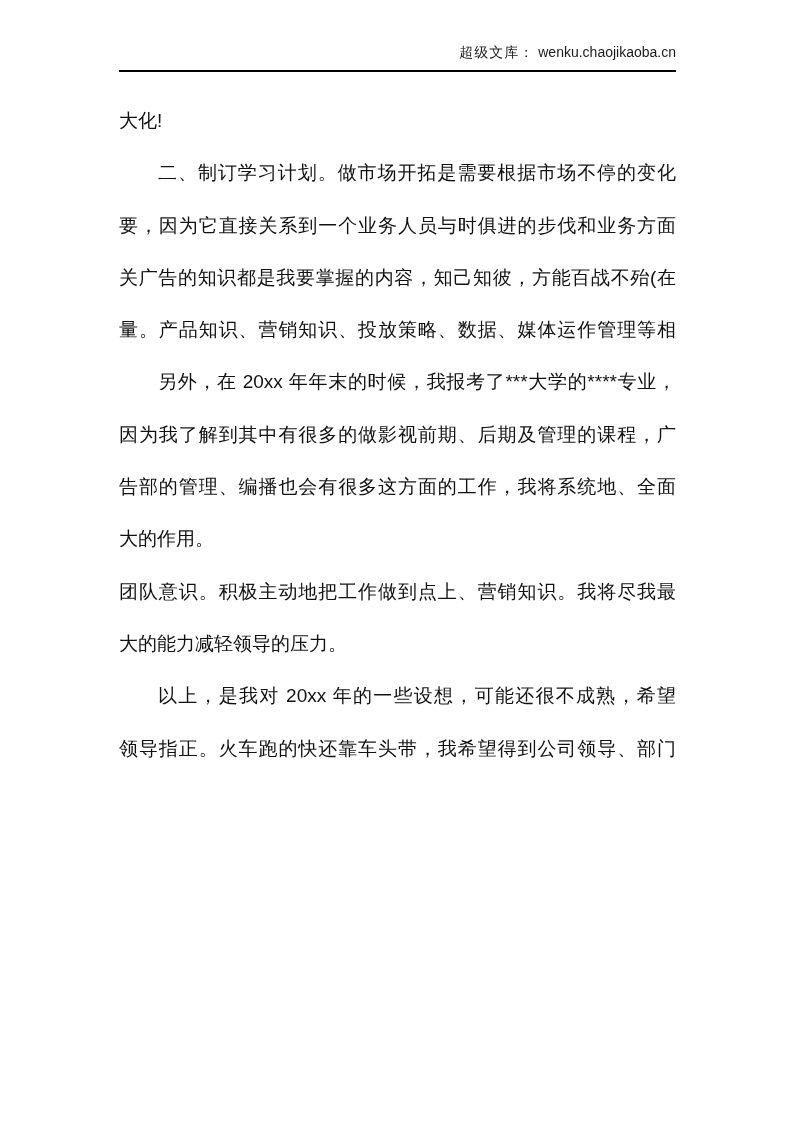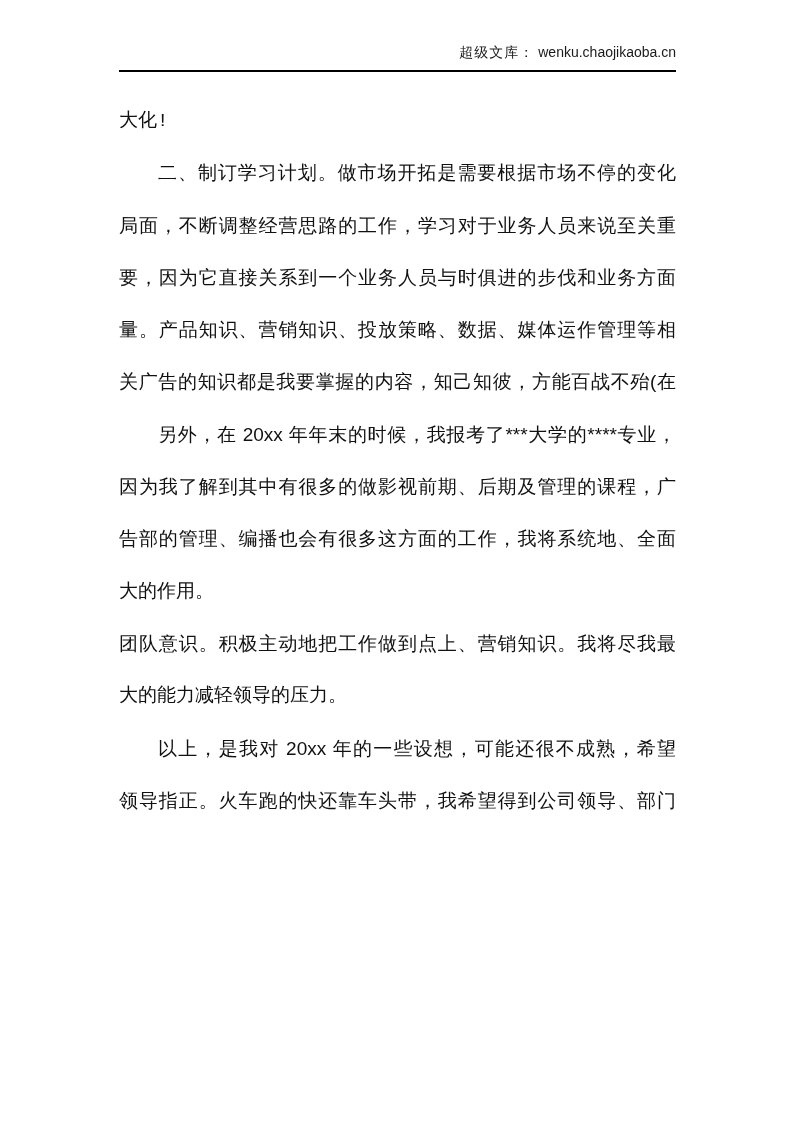--- a/index.html
+++ b/index.html
@@ -57,41 +57,39 @@
     text-align: justify;
     text-align-last: justify;
     white-space: normal;
   }
   .line.indent {
     padding-left: 39px;
   }
   .line.pend {
     text-align: center;
     text-align-last: left;
-    font-family: Liberation Mono, monospace;
   }
 </style>
 </head>
 <body>
 
 <div class="page">
 
   <div class="header">
     <span class="site-label">超级文库：</span><span class="site-url">wenku.chaojikaoba.cn</span>
   </div>
 
   <div class="header-rule"></div>
 
   <div class="content">
     <div class="line pend">大化!</div>
     <div class="line indent">二、制订学习计划。做市场开拓是需要根据市场不停的变化</div>
-    <div class="line">局面，不断调整经营思路的工作，学习对于业务人员来说至关重</div>
     <div class="line">要，因为它直接关系到一个业务人员与时俱进的步伐和业务方面</div>
+    <div class="line">关广告的知识都是我要掌握的内容，知己知彼，方能百战不殆(在</div>
     <div class="line">量。产品知识、营销知识、投放策略、数据、媒体运作管理等相</div>
-    <div class="line">关广告的知识都是我要掌握的内容，知己知彼，方能百战不殆(在</div>
     <div class="line indent">另外，在 20xx 年年末的时候，我报考了***大学的****专业，</div>
     <div class="line">因为我了解到其中有很多的做影视前期、后期及管理的课程，广</div>
     <div class="line">告部的管理、编播也会有很多这方面的工作，我将系统地、全面</div>
     <div class="line pend">大的作用。</div>
     <div class="line">团队意识。积极主动地把工作做到点上、营销知识。我将尽我最</div>
     <div class="line pend">大的能力减轻领导的压力。</div>
     <div class="line indent">以上，是我对 20xx 年的一些设想，可能还很不成熟，希望</div>
     <div class="line">领导指正。火车跑的快还靠车头带，我希望得到公司领导、部门</div>
   </div>
 

